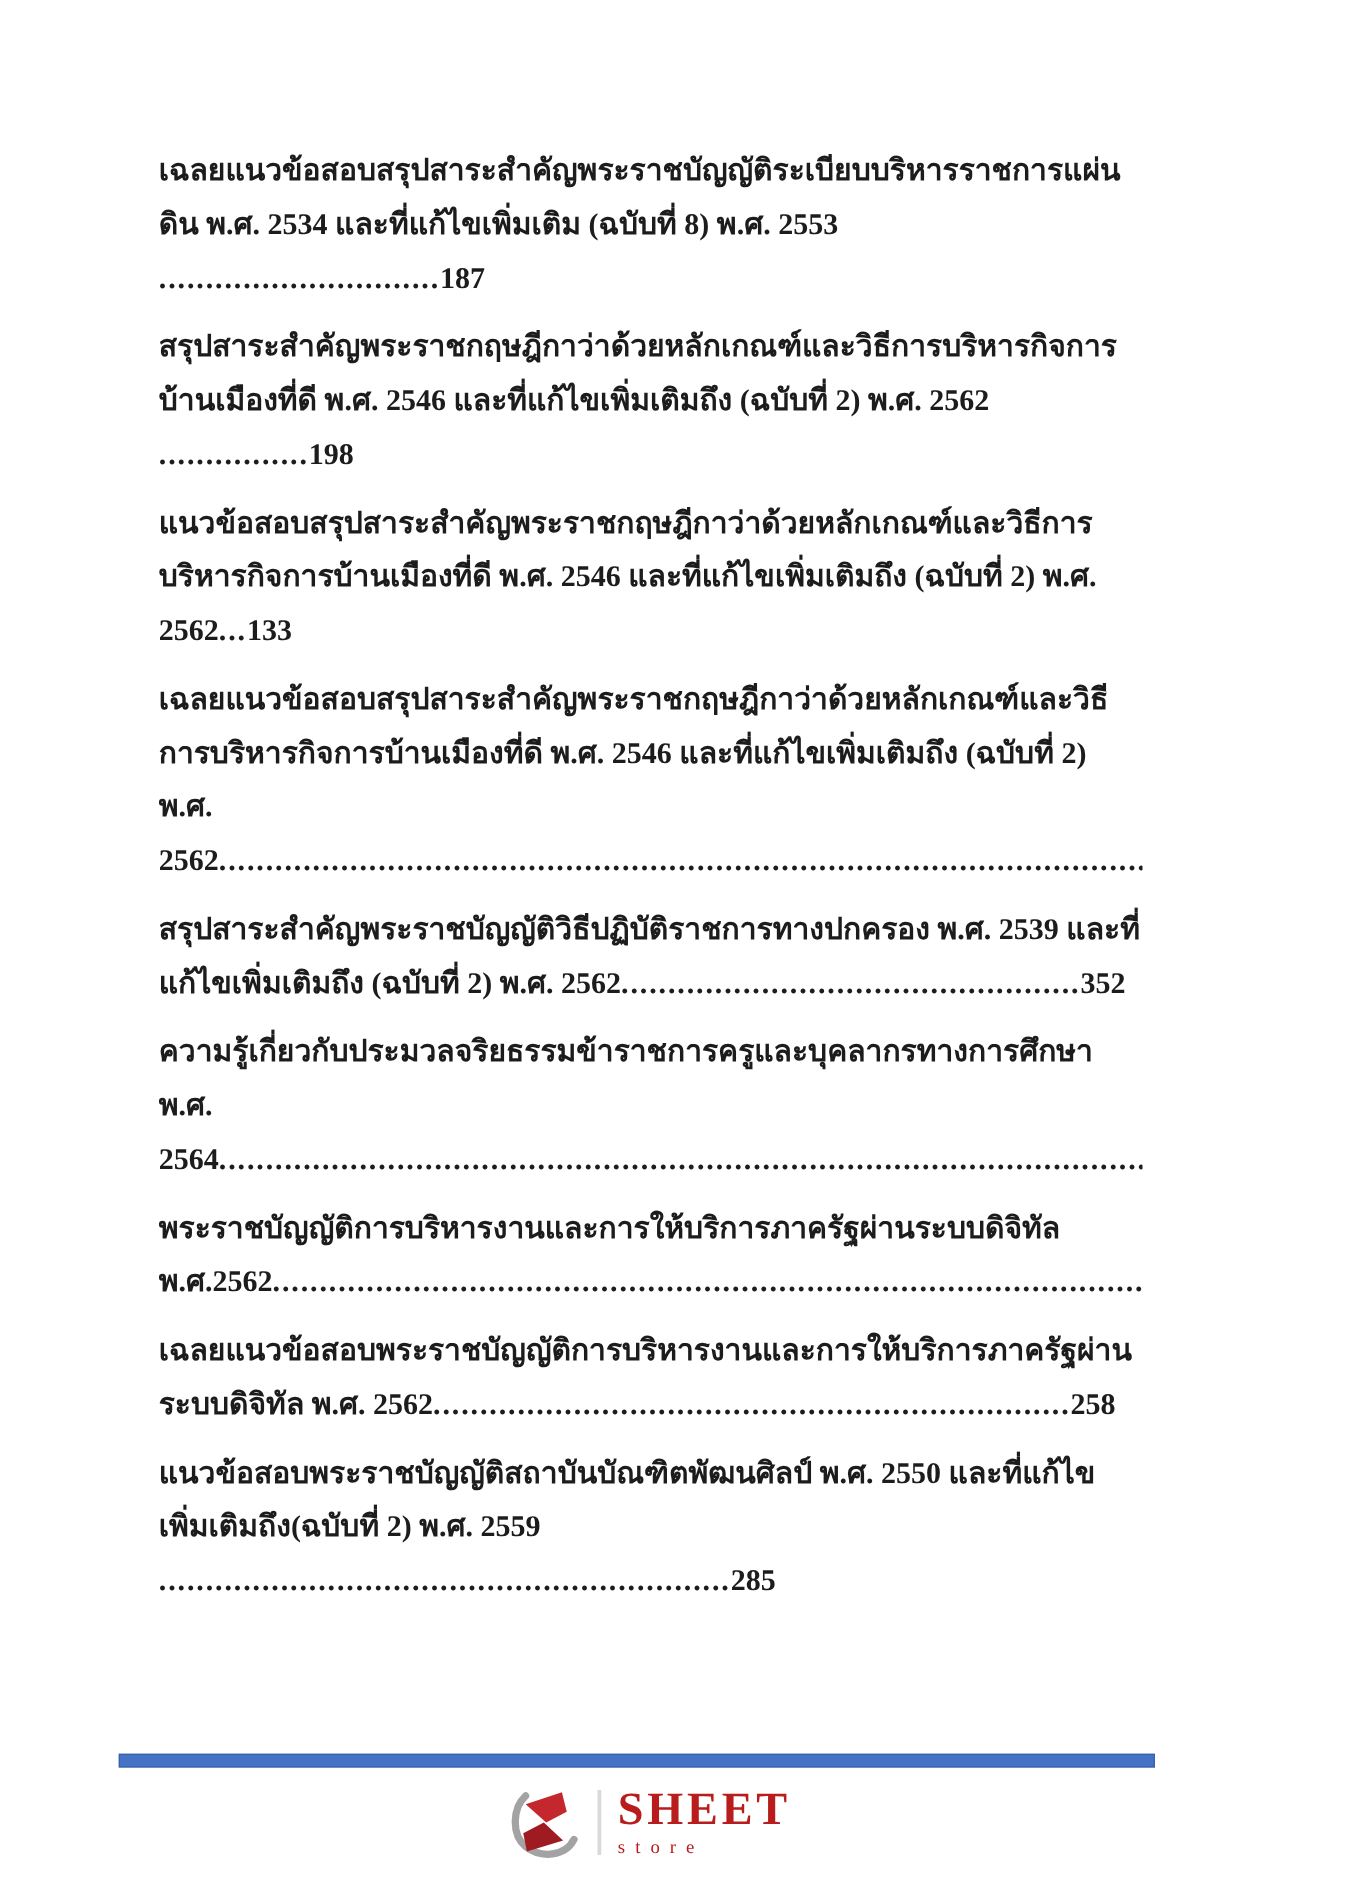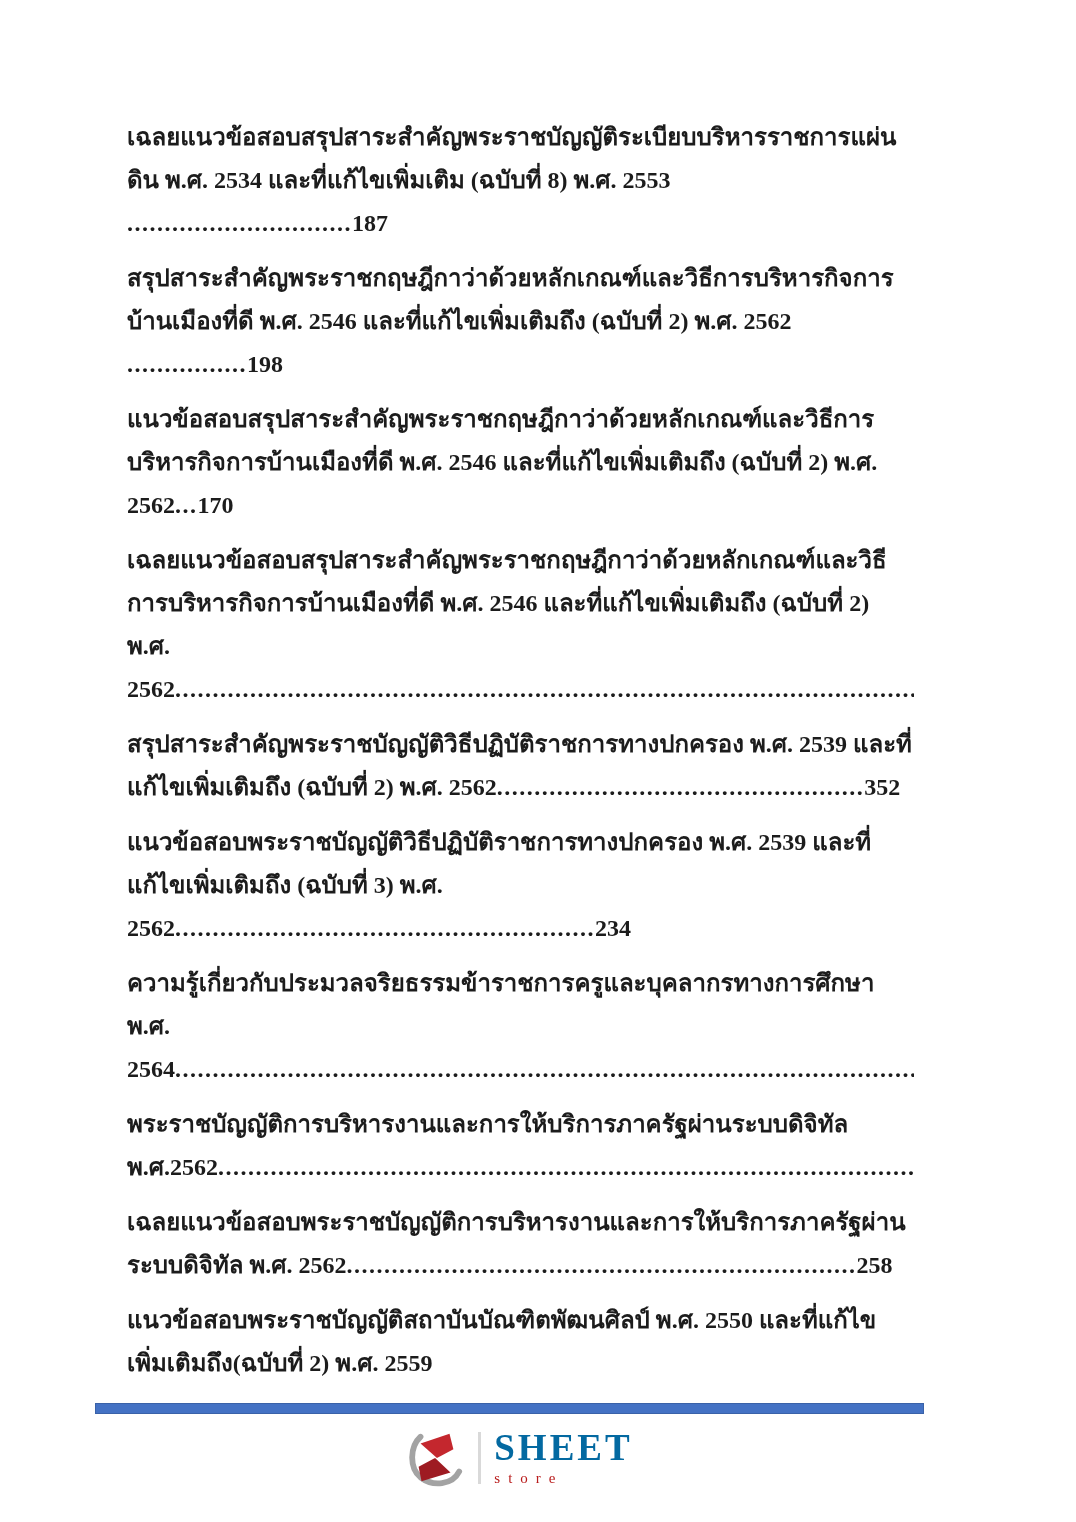--- a/index.html
+++ b/index.html
@@ -62,38 +62,37 @@
   }
 </style>
 </head>
 <body>
 
 <div class="page" style="color: rgb(28, 28, 28);">
 
   <div class="toc">
       <div class="entry"><span class="t">เฉลยแนวข้อสอบสรุปสาระสำคัญพระราชบัญญัติระเบียบบริหารราชการแผ่นดิน พ.ศ. 2534 และที่แก้ไขเพิ่มเติม (ฉบับที่ 8) พ.ศ. 2553 </span><span class="leader">..............................</span><span class="pagenum">187</span></div>
       <div class="entry"><span class="t">สรุปสาระสำคัญพระราชกฤษฎีกาว่าด้วยหลักเกณฑ์และวิธีการบริหารกิจการบ้านเมืองที่ดี พ.ศ. 2546 และที่แก้ไขเพิ่มเติมถึง (ฉบับที่ 2) พ.ศ. 2562 </span><span class="leader">................</span><span class="pagenum">198</span></div>
-      <div class="entry"><span class="t">แนวข้อสอบสรุปสาระสำคัญพระราชกฤษฎีกาว่าด้วยหลักเกณฑ์และวิธีการบริหารกิจการบ้านเมืองที่ดี พ.ศ. 2546 และที่แก้ไขเพิ่มเติมถึง (ฉบับที่ 2) พ.ศ. 2562</span><span class="leader">...</span><span class="pagenum">170</span></div>
+      <div class="entry"><span class="t">แนวข้อสอบสรุปสาระสำคัญพระราชกฤษฎีกาว่าด้วยหลักเกณฑ์และวิธีการบริหารกิจการบ้านเมืองที่ดี พ.ศ. 2546 และที่แก้ไขเพิ่มเติมถึง (ฉบับที่ 2) พ.ศ. 2562</span><span class="leader">...</span><span class="pagenum">133</span></div>
       <div class="entry"><span class="t">เฉลยแนวข้อสอบสรุปสาระสำคัญพระราชกฤษฎีกาว่าด้วยหลักเกณฑ์และวิธีการบริหารกิจการบ้านเมืองที่ดี พ.ศ. 2546 และที่แก้ไขเพิ่มเติมถึง (ฉบับที่ 2) พ.ศ. 2562</span><span class="leader">............................................................................................................................................................................................................................................................................................................................................................................................................................................................................................................................................................................................................................................................................................................................</span></div>
       <div class="entry"><span class="t">สรุปสาระสำคัญพระราชบัญญัติวิธีปฏิบัติราชการทางปกครอง พ.ศ. 2539 และที่แก้ไขเพิ่มเติมถึง (ฉบับที่ 2) พ.ศ. 2562</span><span class="leader">.................................................</span><span class="pagenum">352</span></div>
-      <div class="entry"><span class="t">แนวข้อสอบพระราชบัญญัติวิธีปฏิบัติราชการทางปกครอง พ.ศ. 2539 และที่แก้ไขเพิ่มเติมถึง (ฉบับที่ 3) พ.ศ. 2562</span><span class="leader">........................................................</span><span class="pagenum">234</span></div>
       <div class="entry"><span class="t">ความรู้เกี่ยวกับประมวลจริยธรรมข้าราชการครูและบุคลากรทางการศึกษา พ.ศ. 2564</span><span class="leader">............................................................................................................................................................................................................................................................................................................................................................................................................................................................................................................................................................................................................................................................................................................................</span></div>
       <div class="entry"><span class="t">พระราชบัญญัติการบริหารงานและการให้บริการภาครัฐผ่านระบบดิจิทัล พ.ศ.2562</span><span class="leader">............................................................................................................................................................................................................................................................................................................................................................................................................................................................................................................................................................................................................................................................................................................................</span></div>
       <div class="entry"><span class="t">เฉลยแนวข้อสอบพระราชบัญญัติการบริหารงานและการให้บริการภาครัฐผ่านระบบดิจิทัล พ.ศ. 2562</span><span class="leader">....................................................................</span><span class="pagenum">258</span></div>
       <div class="entry"><span class="t">แนวข้อสอบพระราชบัญญัติสถาบันบัณฑิตพัฒนศิลป์ พ.ศ. 2550 และที่แก้ไขเพิ่มเติมถึง(ฉบับที่ 2) พ.ศ. 2559 </span><span class="leader">.............................................................</span><span class="pagenum">285</span></div>
     </div>
 
   <div class="footer-bar" style="background: rgb(68, 114, 196);"></div>
 
   <div class="logo">
     <svg class="logo-icon" viewBox="0 0 60 60" aria-hidden="true">
       <path id="logo-swoosh" d="M14 8 C3 18 2 40 14 50 C27 60 47 58 54 44" fill="none" stroke="#a3a3a3" stroke-width="6" stroke-linecap="round"></path>
       <polygon id="logo-chevron-top" points="44,5 14,15 31,30 48,21" fill="#c4272e"></polygon>
       <polygon id="logo-chevron-bottom" points="15,54 45,45 29,30 12,39" fill="#9e1b22"></polygon>
     </svg>
     <div class="logo-divider"></div>
     <div class="logo-text">
-      <span class="logo-title" style="color: #0369a1;">SHEET</span>
+      <span class="logo-title" style="color: #b91c1c;">SHEET</span>
       <span class="logo-subtitle" style="color: #b91c1c;">store</span>
     </div>
   </div>
 
 </div>
 
 </body></html>

